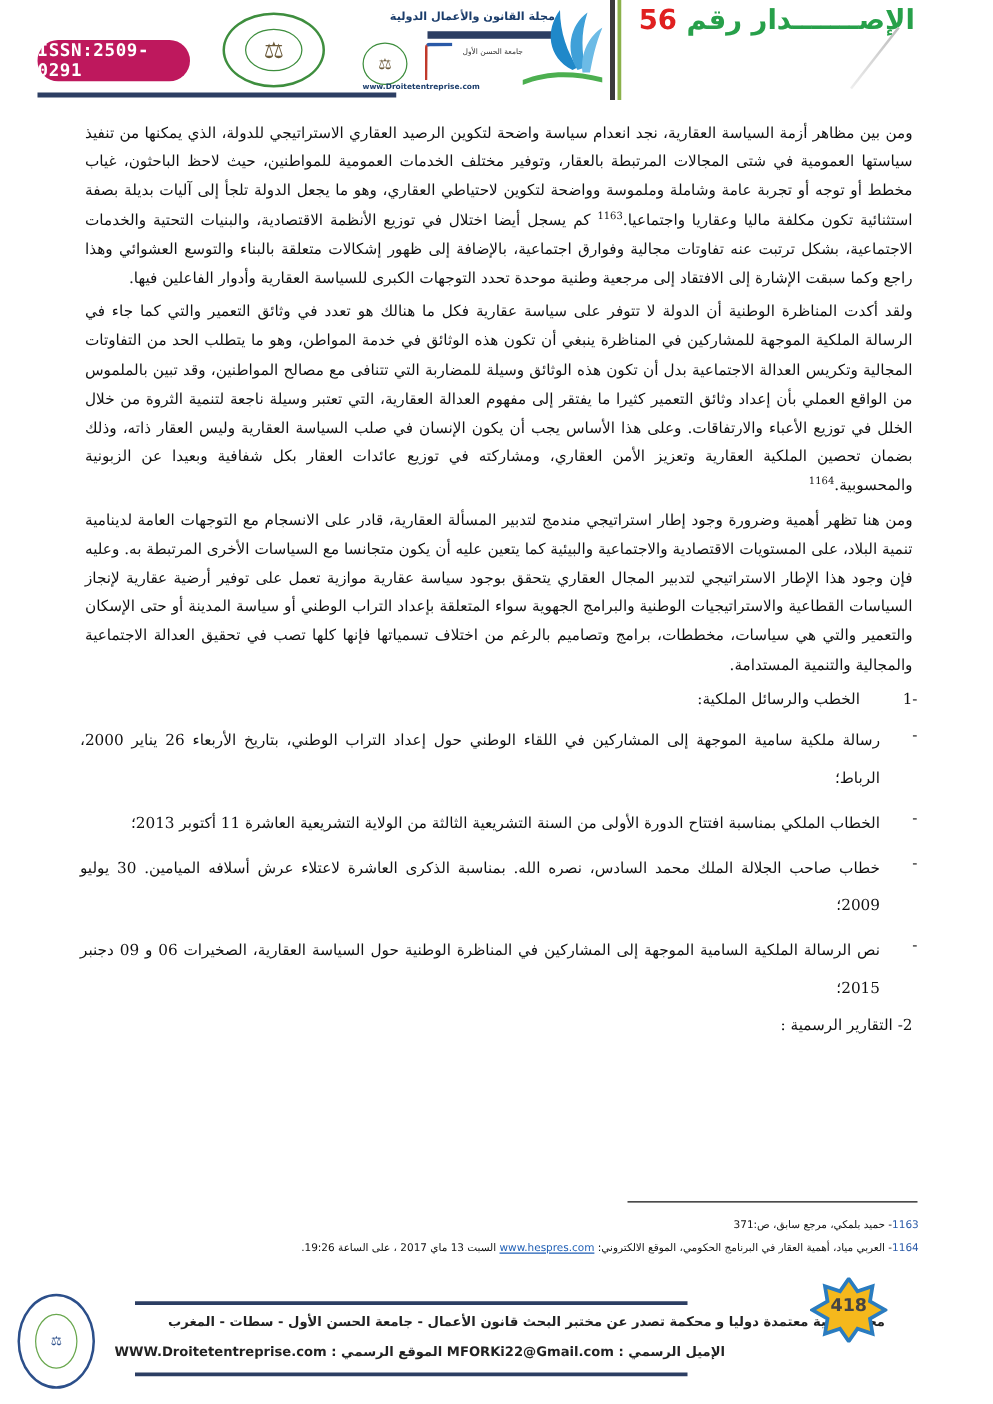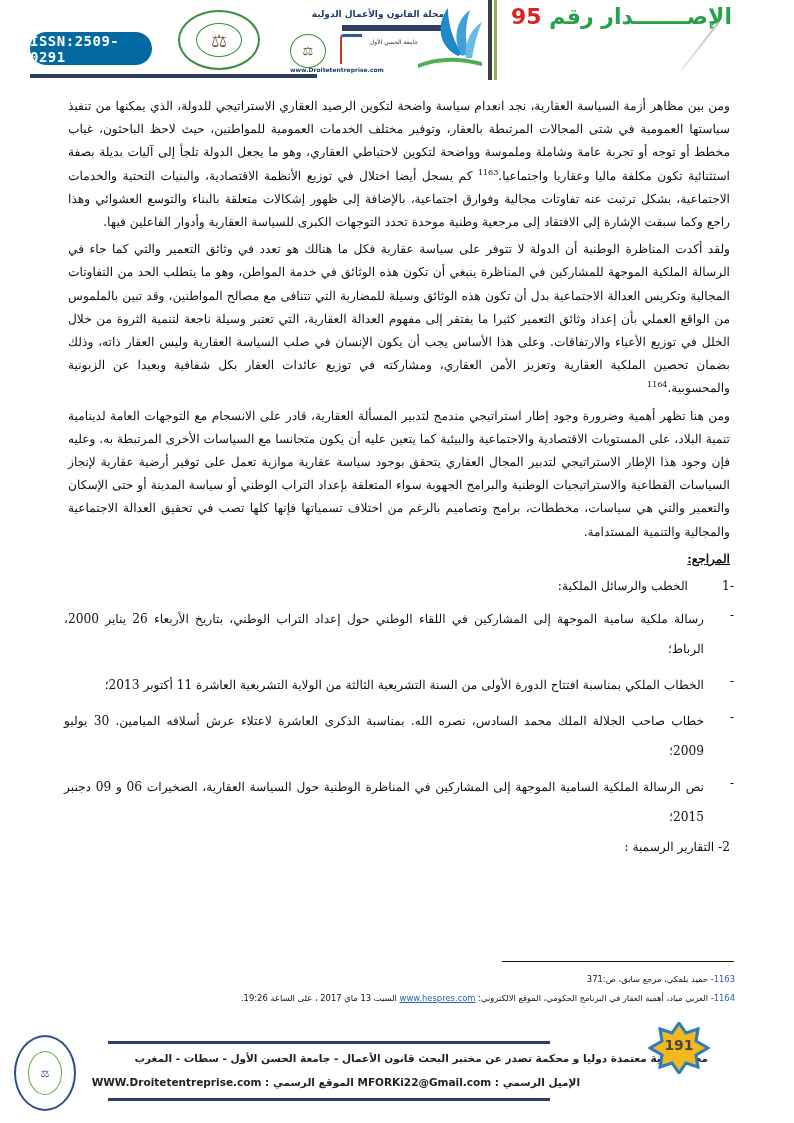--- a/index.html
+++ b/index.html
@@ -3,21 +3,21 @@
 <meta charset="utf-8">
 <style>
   * { box-sizing: border-box; margin: 0; padding: 0; }
   html, body { width: 794px; height: 1123px; background: #ffffff; overflow: hidden; }
   body { position: relative; font-family: "DejaVu Sans", sans-serif; color: #111; }
 
   
   .header { position: absolute; left: 0; top: 0; width: 794px; height: 85px; }
   .issn {
     position: absolute; left: 30px; top: 32px; width: 122px; height: 33px;
-    background: #0369a1; border-radius: 17px; color: #fff;
+    background: #be185d; border-radius: 17px; color: #fff;
     font-family: "DejaVu Sans Mono", monospace; font-weight: bold; font-size: 14px;
     display: flex; align-items: center; justify-content: center; letter-spacing: 0.5px;
   }
   .header-rule { position: absolute; left: 30px; top: 74px; width: 287px; height: 4px; background: #2c3e63; }
   .seal1 {
     position: absolute; left: 178px; top: 10px; width: 82px; height: 60px;
     border: 2px solid #3e8e3e; border-radius: 50%; background: #fff;
     display: flex; align-items: center; justify-content: center;
   }
   .seal1 .inner { width: 46px; height: 34px; border: 1px solid #3e8e3e; border-radius: 50%; display: flex; align-items: center; justify-content: center; font-size: 18px; color: #6b5a3a; }
@@ -95,37 +95,36 @@
     <path d="M44 50 C34 34 38 14 52 4 C46 22 48 36 50 48 Z" fill="#3fa0d8"></path>
     <path d="M48 52 C46 36 54 22 64 16 C58 30 56 42 54 52 Z" fill="#6cbbe6"></path>
     <path d="M0 58 C20 50 40 50 64 56 L64 60 C40 54 20 54 0 62 Z" fill="#4caf50"></path>
   </svg>
 
   <div class="vbar1"></div>
   <div class="vbar2"></div>
 
   <div class="issue-line">
     <span class="word">الإصـــــــدار رقم</span>
-    <span class="num">95</span>
+    <span class="num">56</span>
   </div>
   <div class="diag"></div>
 </div>
 
 <div class="content">
   <p>
     <span>ومن بين مظاهر أزمة السياسة العقارية، نجد انعدام سياسة واضحة لتكوين الرصيد العقاري الاستراتيجي للدولة، الذي يمكنها من تنفيذ سياستها العمومية في شتى المجالات المرتبطة بالعقار، وتوفير مختلف الخدمات العمومية للمواطنين، حيث لاحظ الباحثون، غياب مخطط أو توجه أو تجربة عامة وشاملة وملموسة وواضحة لتكوين لاحتياطي العقاري، وهو ما يجعل الدولة تلجأ إلى آليات بديلة بصفة استثنائية تكون مكلفة ماليا وعقاريا واجتماعيا.</span><sup>1163</sup><span> كم يسجل أيضا اختلال في توزيع الأنظمة الاقتصادية، والبنيات التحتية والخدمات الاجتماعية، بشكل ترتبت عنه تفاوتات مجالية وفوارق اجتماعية، بالإضافة إلى ظهور إشكالات متعلقة بالبناء والتوسع العشوائي وهذا راجع وكما سبقت الإشارة إلى الافتقاد إلى مرجعية وطنية موحدة تحدد التوجهات الكبرى للسياسة العقارية وأدوار الفاعلين فيها.</span>
   </p>
   <p>
     <span>ولقد أكدت المناظرة الوطنية أن الدولة لا تتوفر على سياسة عقارية فكل ما هنالك هو تعدد في وثائق التعمير والتي كما جاء في الرسالة الملكية الموجهة للمشاركين في المناظرة ينبغي أن تكون هذه الوثائق في خدمة المواطن، وهو ما يتطلب الحد من التفاوتات المجالية وتكريس العدالة الاجتماعية بدل أن تكون هذه الوثائق وسيلة للمضاربة التي تتنافى مع مصالح المواطنين، وقد تبين بالملموس من الواقع العملي بأن إعداد وثائق التعمير كثيرا ما يفتقر إلى مفهوم العدالة العقارية، التي تعتبر وسيلة ناجعة لتنمية الثروة من خلال الخلل في توزيع الأعباء والارتفاقات. وعلى هذا الأساس يجب أن يكون الإنسان في صلب السياسة العقارية وليس العقار ذاته، وذلك بضمان تحصين الملكية العقارية وتعزيز الأمن العقاري، ومشاركته في توزيع عائدات العقار بكل شفافية وبعيدا عن الزبونية والمحسوبية.</span><sup>1164</sup>
   </p>
   <p>
     <span>ومن هنا تظهر أهمية وضرورة وجود إطار استراتيجي مندمج لتدبير المسألة العقارية، قادر على الانسجام مع التوجهات العامة لدينامية تنمية البلاد، على المستويات الاقتصادية والاجتماعية والبيئية كما يتعين عليه أن يكون متجانسا مع السياسات الأخرى المرتبطة به. وعليه فإن وجود هذا الإطار الاستراتيجي لتدبير المجال العقاري يتحقق بوجود سياسة عقارية موازية تعمل على توفير أرضية عقارية لإنجاز السياسات القطاعية والاستراتيجيات الوطنية والبرامج الجهوية سواء المتعلقة بإعداد التراب الوطني أو سياسة المدينة أو حتى الإسكان والتعمير والتي هي سياسات، مخططات، برامج وتصاميم بالرغم من اختلاف تسمياتها فإنها كلها تصب في تحقيق العدالة الاجتماعية والمجالية والتنمية المستدامة.</span>
   </p>
 
-  <p class="refs-head">المراجع:</p>
   <div class="ref-sec">
     <span class="n">-1</span>
     <span class="t">الخطب والرسائل الملكية:</span>
   </div>
 
   <div class="ref-item wrap">
     <span class="dash">-</span>
     <span class="t">رسالة ملكية سامية الموجهة إلى المشاركين في اللقاء الوطني حول إعداد التراب الوطني، بتاريخ الأربعاء 26 يناير 2000، الرباط؛</span>
   </div>
   <div class="ref-item wrap">
@@ -154,17 +153,17 @@
 </div>
 
 <div class="f-rule-top"></div>
 <div class="f-line1">مجلة علمية معتمدة دوليا و محكمة تصدر عن مختبر البحث قانون الأعمال - جامعة الحسن الأول - سطات - المغرب</div>
 <div class="f-line2">الإميل الرسمي : MFORKi22@Gmail.com الموقع الرسمي : WWW.Droitetentreprise.com</div>
 <div class="f-rule-bot"></div>
 
 <svg class="star" viewBox="0 0 62 52">
   <polygon points="31,1 38,11 50,7 48,19 60,26 48,33 50,45 38,41 31,51 24,41 12,45 14,33 2,26 14,19 12,7 24,11" fill="#f5b81c" stroke="#2a7cc0" stroke-width="3"></polygon>
 </svg>
-<div class="star-num">191</div>
+<div class="star-num">418</div>
 
 <div class="f-seal">
   <div class="inner">⚖</div>
 </div>
 
 </body></html>

